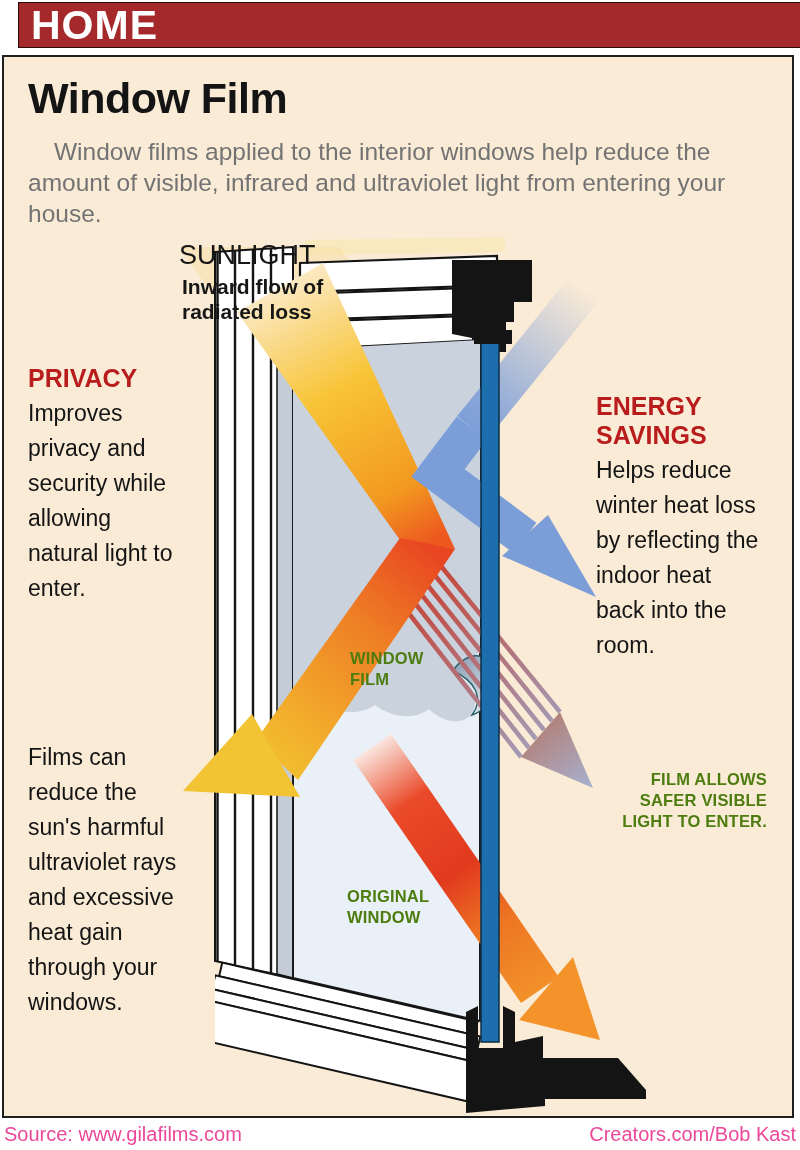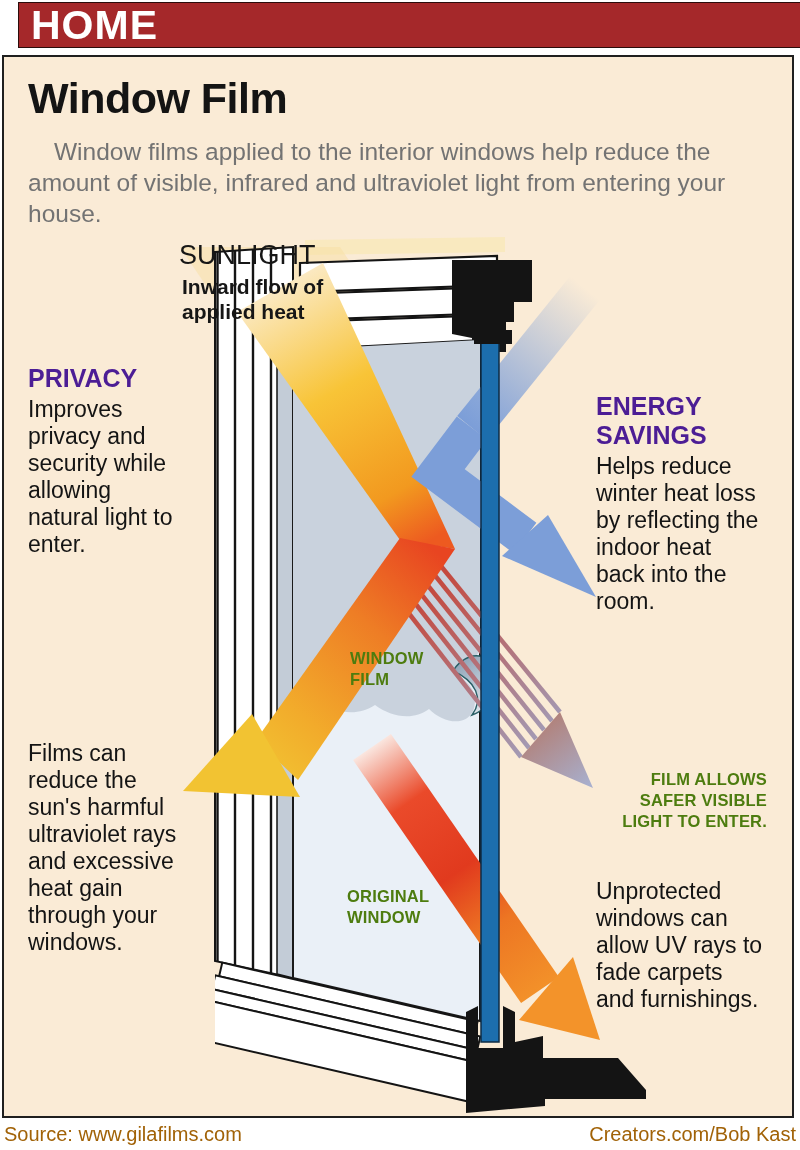--- a/index.html
+++ b/index.html
@@ -18,34 +18,34 @@
   .brand{font-size:41px;font-weight:700;color:#ffffff;letter-spacing:1px;}
   .brand-sub{font-size:41px;font-weight:400;color:#ffffff;letter-spacing:0.5px;}
   
   .panel{
     left:2px;top:55px;width:792px;height:1063px;background:#FAEBD6;
     border:2px solid #1f1f1f;box-sizing:border-box;
   }
   .headline{left:28px;top:74px;font-size:43px;font-weight:700;color:#141414;letter-spacing:-0.5px;}
   .intro{left:28px;top:136px;width:748px;font-size:24.5px;line-height:31px;text-indent:26px;color:#737373;}
   
-  .lbl-h{font-weight:700;font-size:25px;line-height:29px;color:#4c1d95;}
-  .lbl-b{font-size:23px;line-height:27px;color:#141414;margin-top:3px;}
+  .lbl-h{font-weight:700;font-size:25px;line-height:29px;color:#b91c1c;}
+  .lbl-b{font-size:23px;line-height:35px;color:#141414;margin-top:3px;}
   .sun-title{left:179px;top:240px;font-size:27px;font-weight:400;}
   .sun-sub{left:182px;top:274px;font-size:21px;font-weight:700;line-height:25px;}
   .privacy{left:28px;top:364px;width:180px;}
   .energy{left:596px;top:392px;width:190px;}
   .uv{left:28px;top:737px;width:185px;}
   .fading{left:596px;top:875px;width:195px;}
   .small-cap{font-size:16.5px;font-weight:700;line-height:21px;color:#4d7c0f;letter-spacing:0.2px;}
   .wfilm{left:350px;top:648px;}
   .safer{left:597px;top:769px;width:170px;text-align:right;}
   .owin{left:347px;top:886px;}
   
-  .foot{top:1123px;font-size:20px;color:#a16207;}
+  .foot{top:1123px;font-size:20px;color:#ec4899;}
   .foot-l{left:4px;}
   .foot-r{right:4px;}
   svg{position:absolute;left:0;top:0;pointer-events:none;}
 </style>
 </head>
 <body>
 
 <div class="abs red-bar">
   <span class="brand">HOME</span>
 </div>
@@ -159,21 +159,21 @@
   <path fill="#141414" d="M466 1012 L478 1006 L478 1048 L503 1048 L503 1006 L515 1012 L515 1042 L543 1036 L543 1058 L618 1058 L646 1090 L646 1099 L545 1099 L545 1106 L466 1113 Z"></path>
 </svg>
 
 <div class="abs headline">Window Film</div>
 <div class="abs intro pre">Window films applied to the interior windows help reduce the
 amount of visible, infrared and ultraviolet light from entering your
 house.</div>
 
 <div class="abs sun-title">SUNLIGHT</div>
 <div class="abs sun-sub pre">Inward flow of
-applied heat</div>
+radiated loss</div>
 
 <div class="abs privacy">
   <div class="lbl-h">PRIVACY</div>
   <div class="lbl-b pre">Improves
 privacy and
 security while
 allowing
 natural light to
 enter.</div>
 </div>
@@ -204,21 +204,16 @@
 </div>
 
 <div class="abs small-cap pre safer">FILM ALLOWS
 SAFER VISIBLE
 LIGHT TO ENTER.</div>
 
 <div class="abs small-cap pre owin">ORIGINAL
 WINDOW</div>
 
 <div class="abs fading">
-  <div class="lbl-b pre">Unprotected
-windows can
-allow UV rays to
-fade carpets
-and furnishings.</div>
 </div>
 
 <div class="abs foot foot-l">Source: www.gilafilms.com</div>
 <div class="abs foot foot-r">Creators.com/Bob Kast</div>
 
 </body></html>

